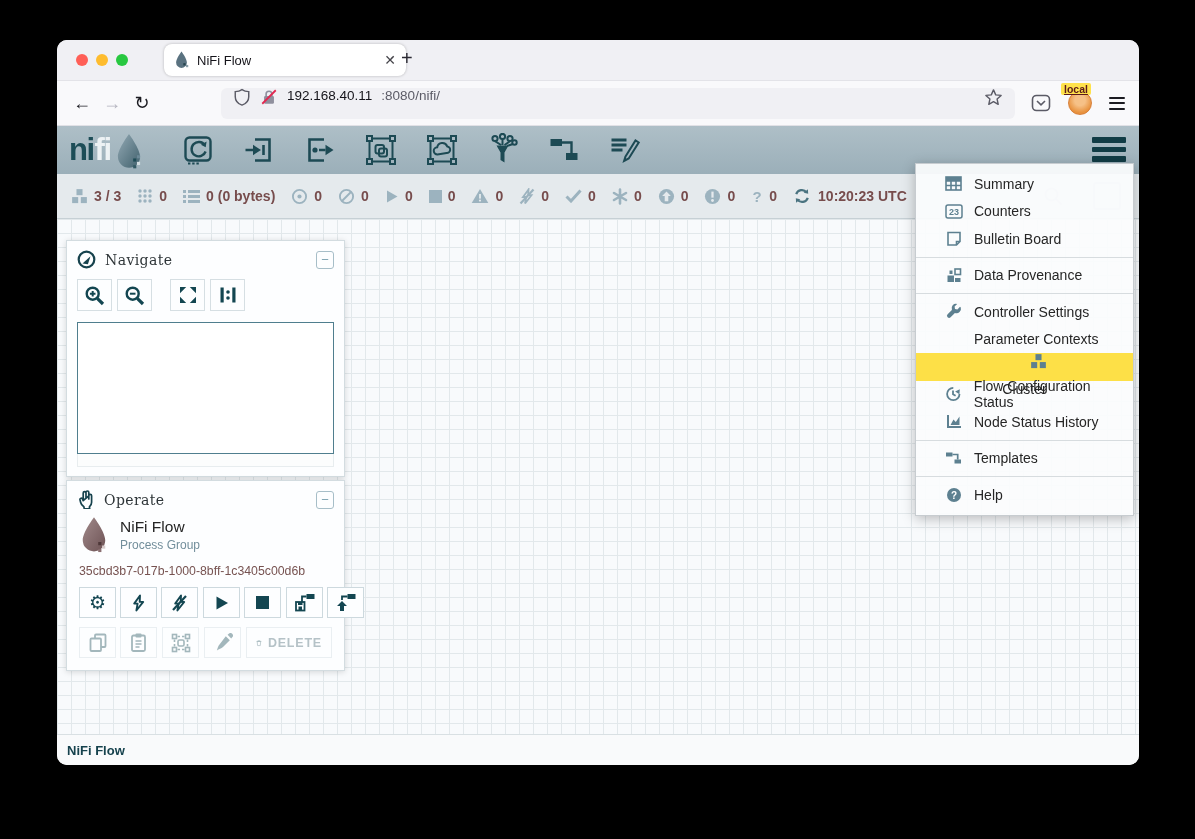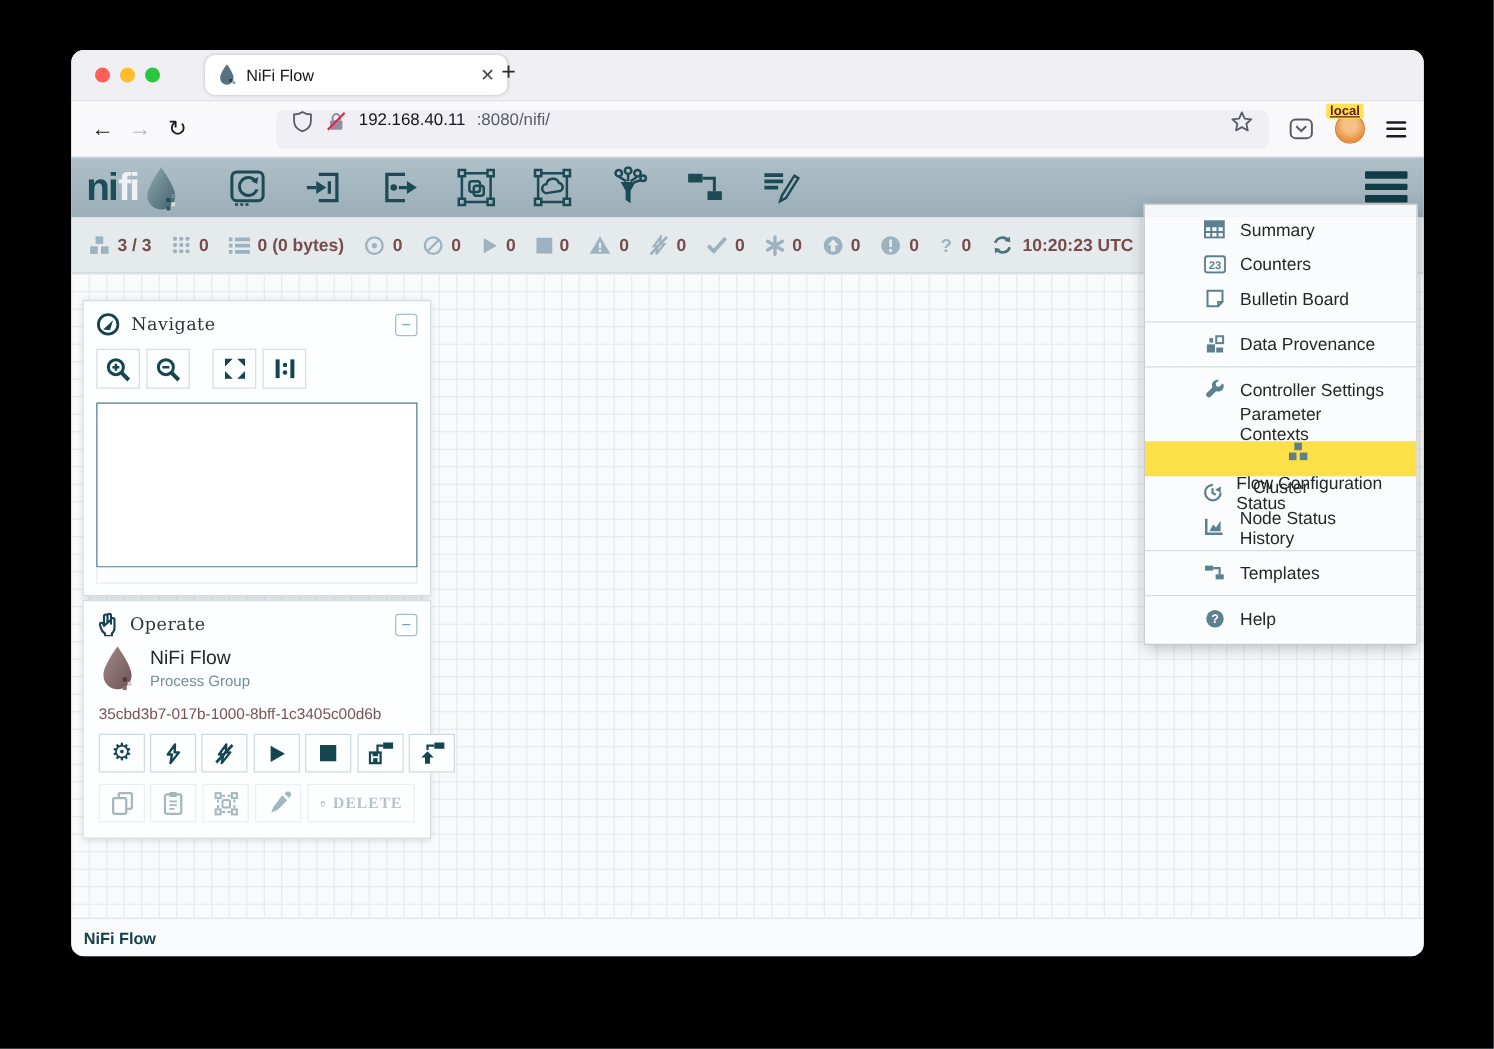--- a/index.html
+++ b/index.html
@@ -89,29 +89,29 @@
   .nav-btn.grp{margin-left:13px;}
   .minimap{margin:4px 10px 0;height:130px;border:1px solid #4f7e8e;background:#fff;}
   .mini-strip{margin:0 10px 9px;height:12px;border:1px solid #e8edef;border-top:none;background:#fcfdfd;}
   .op-flow{display:flex;align-items:center;gap:11px;padding:2px 12px 0;}
   .op-name{font-size:15.5px;color:#262626;}
   .op-type{font-size:12px;color:#728e9b;margin-top:2px;}
   .op-id{padding:10px 12px 0;font-size:12.3px;color:#775351;}
   .op-row{display:flex;gap:4px;padding:9px 12px 0;}
   #operate-row2{padding-bottom:12px;opacity:.38;}
   .op-btn{min-width:35px;height:29px;border:1px solid #cdd9de;background:#fdfeff;display:flex;align-items:center;justify-content:center;color:#134651;cursor:pointer;}
-  .op-btn.grp{margin-left:1px;font-family:Liberation Serif, serif;}
+  .op-btn.grp{margin-left:1px;}
   .op-btn.wide{padding:0 9px;gap:6px;}
   .op-btn-label{font-size:12.5px;letter-spacing:.8px;color:#41626d;font-weight:bold;}
   
   .menu{
     position:absolute;left:858px;top:123px;width:217px;z-index:30;
     background:rgba(251,252,253,.93);border:1px solid #c7ccd0;box-shadow:0 3px 12px rgba(0,0,0,.25);padding:6px 0;
   }
-  .menu-item{height:27.5px;display:flex;align-items:center;gap:11px;padding:0 18px;font-size:14px;color:#262626;cursor:pointer;}
+  .menu-item{height:27.5px;display:flex;align-items:center;gap:11px;padding:0 0;font-size:14px;color:#262626;cursor:pointer;}
   .menu-item.selected{background:#fde047;flex-direction:column;}
   .mi-ic{width:19px;display:flex;justify-content:center;color:#5d8090;margin-left:28px;}
   .menu-divider{height:1px;background:#d7dcdf;margin:4px 0;}
   
   .breadcrumb{
     flex:0 0 30px;background:#f9fafb;border-top:1px solid #d9e0e3;
     display:flex;align-items:center;padding:0 10px;font-weight:bold;font-size:13px;color:#16424d;
   }
   svg{display:block;}
 </style>

